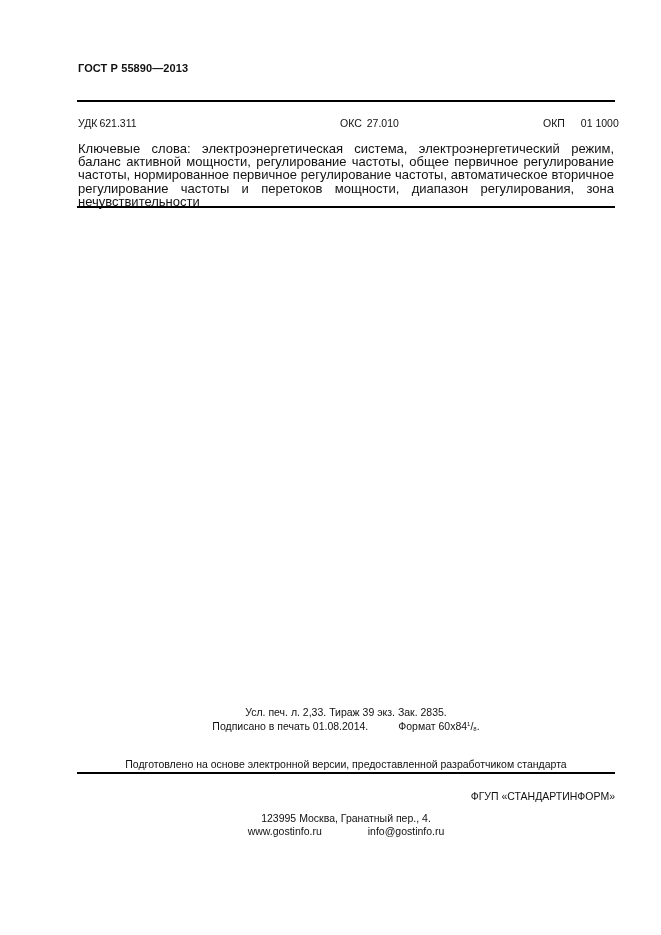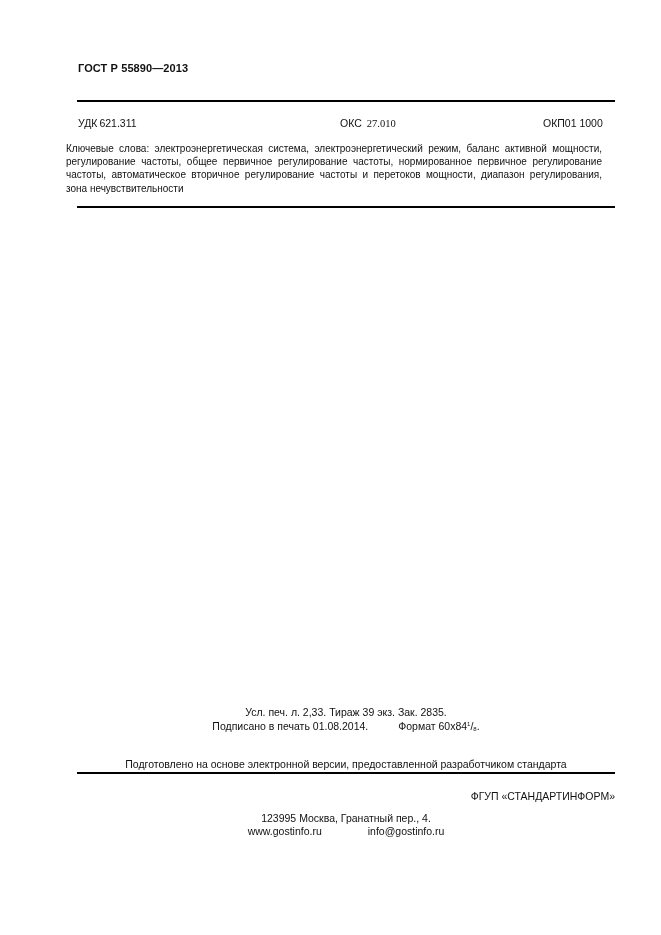--- a/index.html
+++ b/index.html
@@ -34,28 +34,28 @@
     .rule-mid { top: 206px; }
     .rule-bottom { top: 772px; }
     .class-row {
       top: 117px;
       font-size: 10.5px;
       white-space: nowrap;
     }
     .udk { left: 78px; }
     .udk .val { margin-left: 2px; }
     .oks { left: 340px; }
-    .oks .val { margin-left: 5px; font-family: Liberation Serif, serif; }
+    .oks .val { margin-left: 5px; }
     .okp { left: 543px; }
-    .okp .val { margin-left: 0; }
+    .okp .val { margin-left: 16px; }
     .keywords {
-      left: 66px;
+      left: 78px;
       top: 142px;
       width: 536px;
-      font-size: 10px;
+      font-size: 13px;
       line-height: 13.2px;
       text-align: justify;
       text-align-last: left;
     }
     .imprint {
       left: 77px;
       width: 538px;
       text-align: center;
       font-size: 10.5px;
       line-height: 14px;

